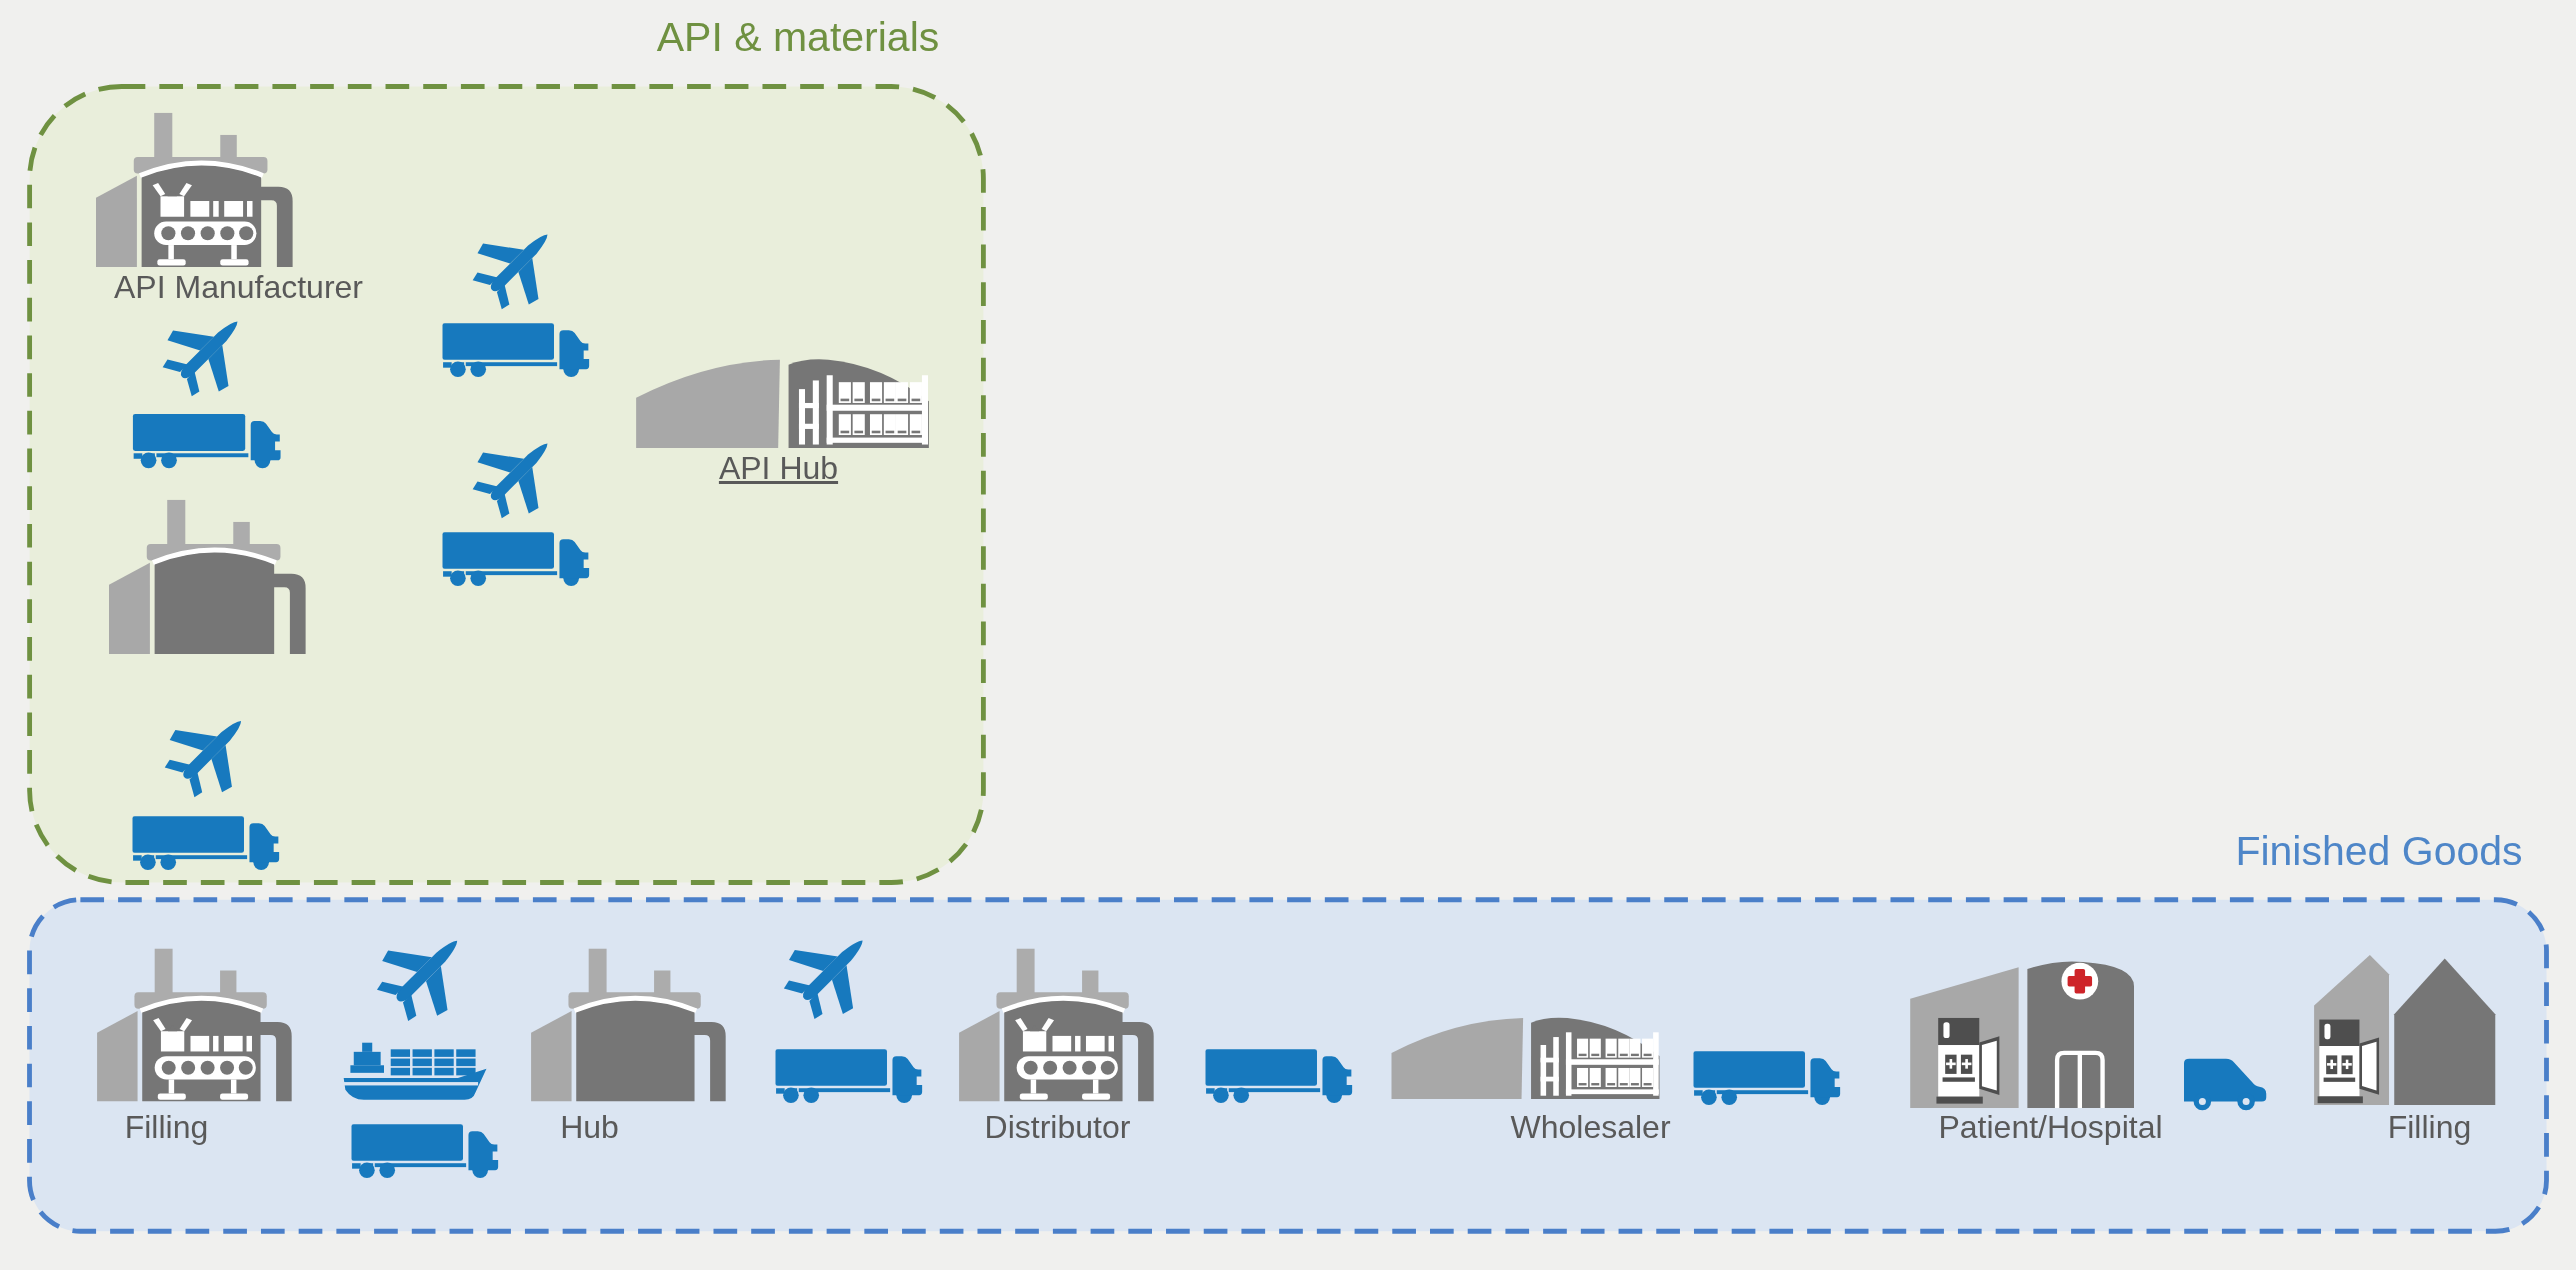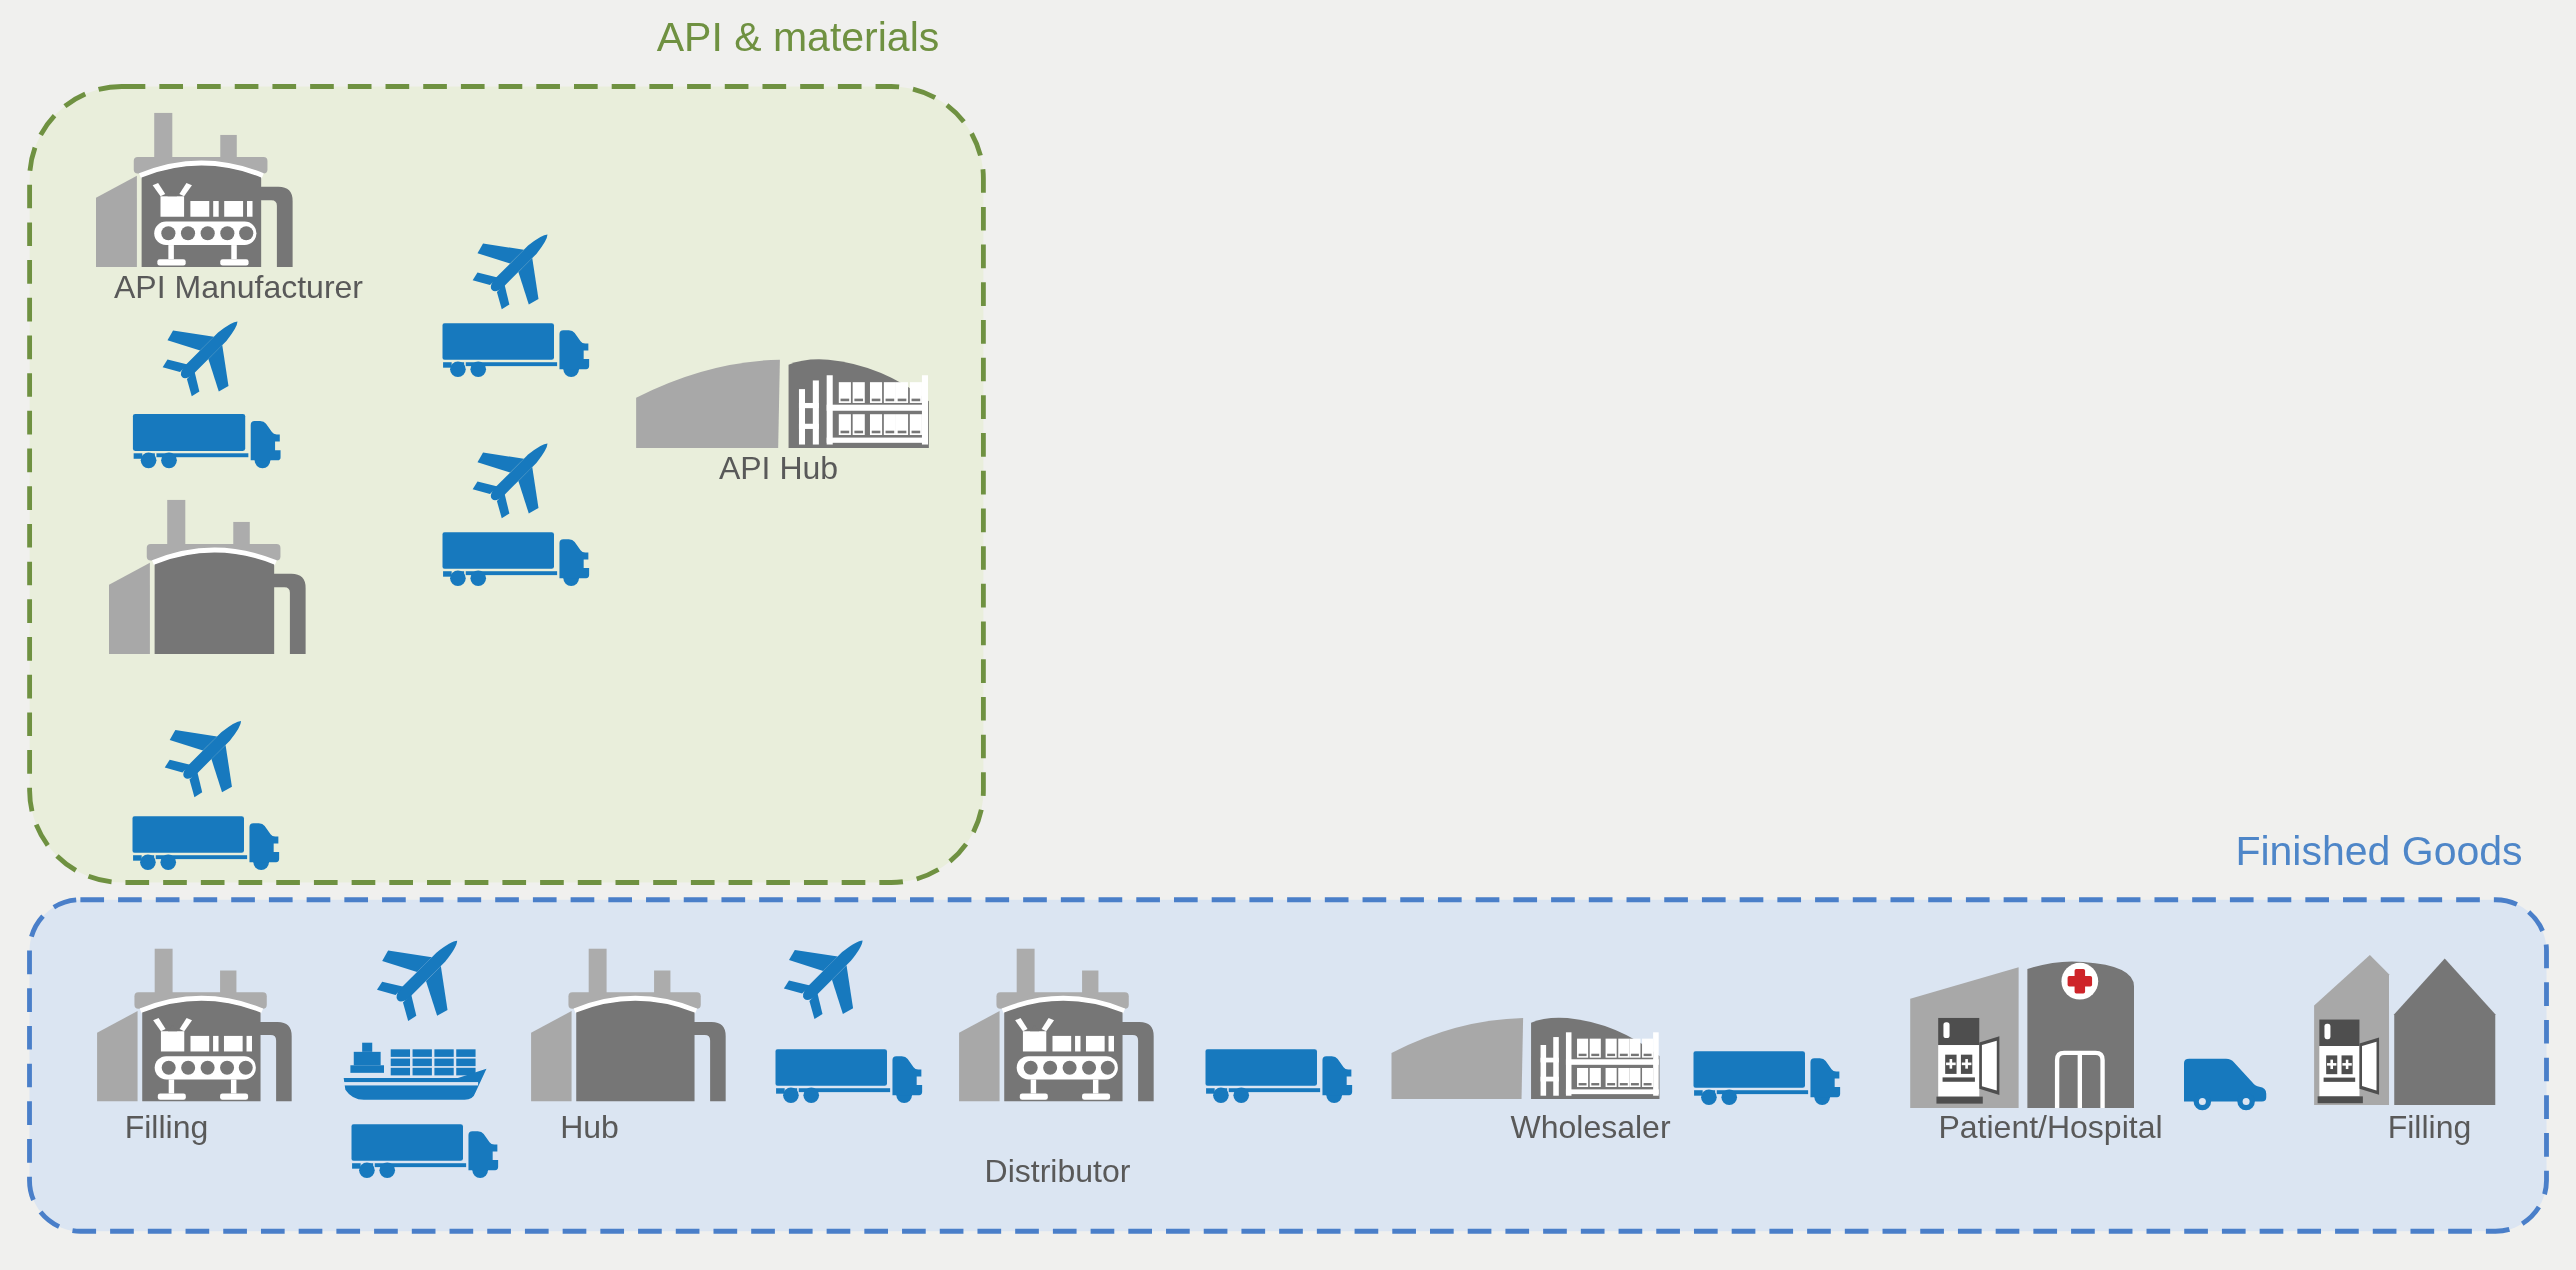--- a/index.html
+++ b/index.html
@@ -234,21 +234,21 @@
       <svg viewBox="0 0 170 63" width="149" height="55">
         <use href="#sym-truck"></use>
       </svg>
     </div>
 
   <div class="icon" style="left:630px;top:351px;width:305px;height:97px;">
       <svg viewBox="0 0 348 111" width="305" height="97">
         <use href="#sym-warehouse"></use>
       </svg>
     </div>
-  <div class="node-label" style="left:638px;top:451px;">API Hub</div>
+  <div class="node-label" style="left:638px;top:451px;text-decoration:underline;">API Hub</div>
 
   <div class="icon" style="left:98px;top:498px;width:232px;height:158px;">
       <svg viewBox="0 0 265 180" width="232" height="158">
         <use href="#sym-factory"></use>
       </svg>
     </div>
 
   <div class="icon" style="left:160px;top:702px;width:100px;height:100px;">
       <svg viewBox="0 0 114 114" width="100" height="100">
         <use href="#sym-plane"></use>
@@ -304,21 +304,21 @@
       <svg viewBox="0 0 170 63" width="149" height="55">
         <use href="#sym-truck"></use>
       </svg>
     </div>
 
   <div class="icon" style="left:948px;top:947px;width:230px;height:156px;">
       <svg viewBox="0 0 262 178" width="230" height="156">
         <use href="#sym-factory-line"></use>
       </svg>
     </div>
-  <div class="node-label" style="left:917px;top:1110px;margin-top:44px;">Distributor</div>
+  <div class="node-label" style="left:917px;top:1110px;">Distributor</div>
 
   <div class="icon" style="left:1205px;top:1049px;width:149px;height:55px;">
       <svg viewBox="0 0 170 63" width="149" height="55">
         <use href="#sym-truck"></use>
       </svg>
     </div>
 
   <div class="icon" style="left:1386px;top:1010px;width:279px;height:89px;">
       <svg viewBox="0 0 318 102" width="279" height="89">
         <use href="#sym-warehouse"></use>

